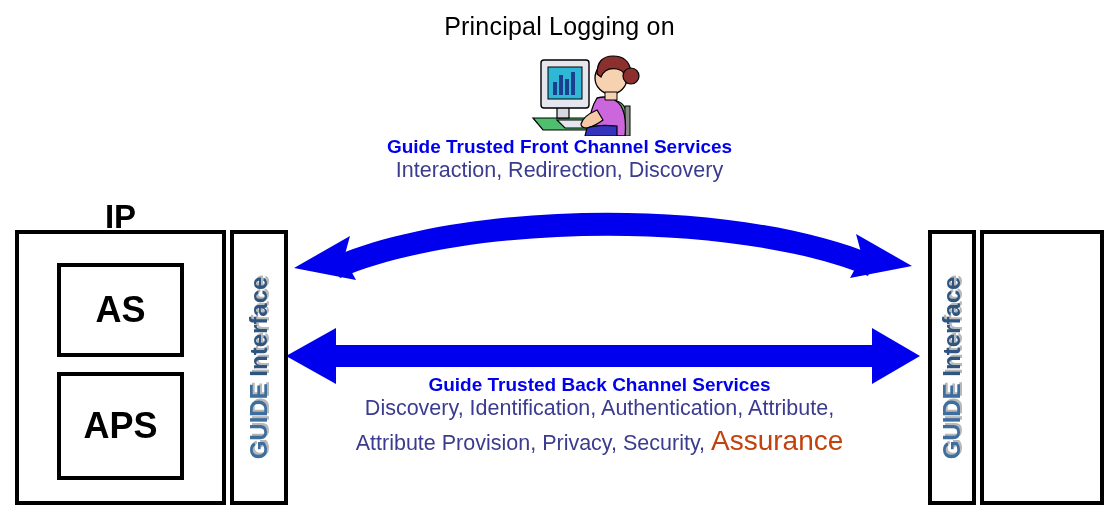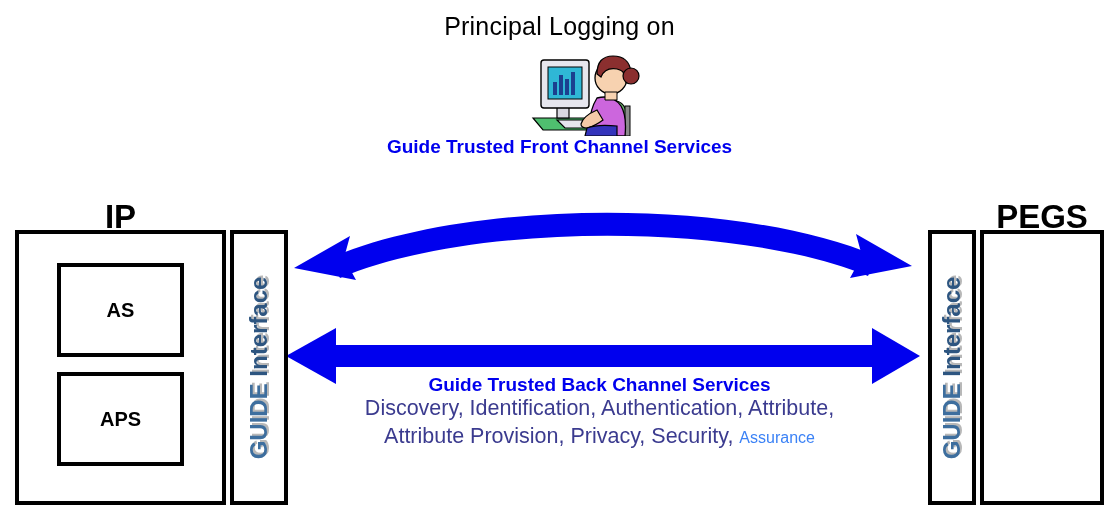--- a/index.html
+++ b/index.html
@@ -57,51 +57,51 @@
   }
   .channel-sub {
     font-size: 21.5px;
     font-weight: 400;
     color: #3b3b8f;
     line-height: 1.28;
   }
   .front-block { top: 136px; }
   .back-block  { top: 374px; margin-left: 40px; }
   .assurance {
-    font-size: 16px;
-    color: #3b82f6;
+    font-size: 28px;
+    color: #c2410c;
   }
 
   
   .box {
     position: absolute;
     border: 4px solid #000000;
     background: #ffffff;
     box-sizing: border-box;
   }
   .inner-box {
     position: absolute;
     border: 4px solid #000000;
     background: #ffffff;
     box-sizing: border-box;
     display: flex;
     align-items: center;
     justify-content: center;
-    font-size: 20px;
+    font-size: 36px;
     font-weight: bold;
     color: #000000;
   }
 
   
   #ip-box   { left: 15px;  top: 230px; width: 211px; height: 275px; }
   #pegs-box { left: 980px; top: 230px; width: 124px; height: 275px; }
 
   
   #as-box   { left: 57px;  top: 263px; width: 127px; height: 94px; }
-  #aps-box  { left: 57px;  top: 372px; width: 127px; height: 94px; }
+  #aps-box  { left: 57px;  top: 372px; width: 127px; height: 108px; }
 
   
   .entity-caption {
     position: absolute;
     font-size: 33px;
     font-weight: bold;
     color: #000000;
     text-align: center;
     white-space: nowrap;
   }
@@ -206,20 +206,21 @@
 
     <g>
       <rect x="310" y="345" width="590" height="22" fill="#0000ee"></rect>
       <polygon points="286,356 336,328 336,384" fill="#0000ee"></polygon>
       <polygon points="920,356 872,328 872,384" fill="#0000ee"></polygon>
     </g>
   </svg>
 
   <div class="channel-block front-block">
     <div class="channel-heading">Guide Trusted Front Channel Services</div>
+    <div class="channel-sub">Interaction, Redirection, Discovery</div>
   </div>
 
   <div class="channel-block back-block">
     <div class="channel-heading">Guide Trusted Back Channel Services</div>
     <div class="channel-sub">Discovery, Identification, Authentication, Attribute,</div>
     <div class="channel-sub">
       <span>Attribute Provision, Privacy, Security, </span><span class="assurance">Assurance</span>
     </div>
   </div>
 
@@ -235,21 +236,20 @@
     <span>APS</span>
   </div>
 
   <div class="guide-strip" id="guide-strip-left">
     <div class="guide-label">
       <span class="guide-word-guide">GUIDE</span>
       <span class="guide-word-iface">Interface</span>
     </div>
   </div>
 
-  <div class="entity-caption" id="pegs-caption">PEGS</div>
 
   <div class="box" id="pegs-box"></div>
 
   <div class="guide-strip" id="guide-strip-right">
     <div class="guide-label">
       <span class="guide-word-guide">GUIDE</span>
       <span class="guide-word-iface">Interface</span>
     </div>
   </div>
 

